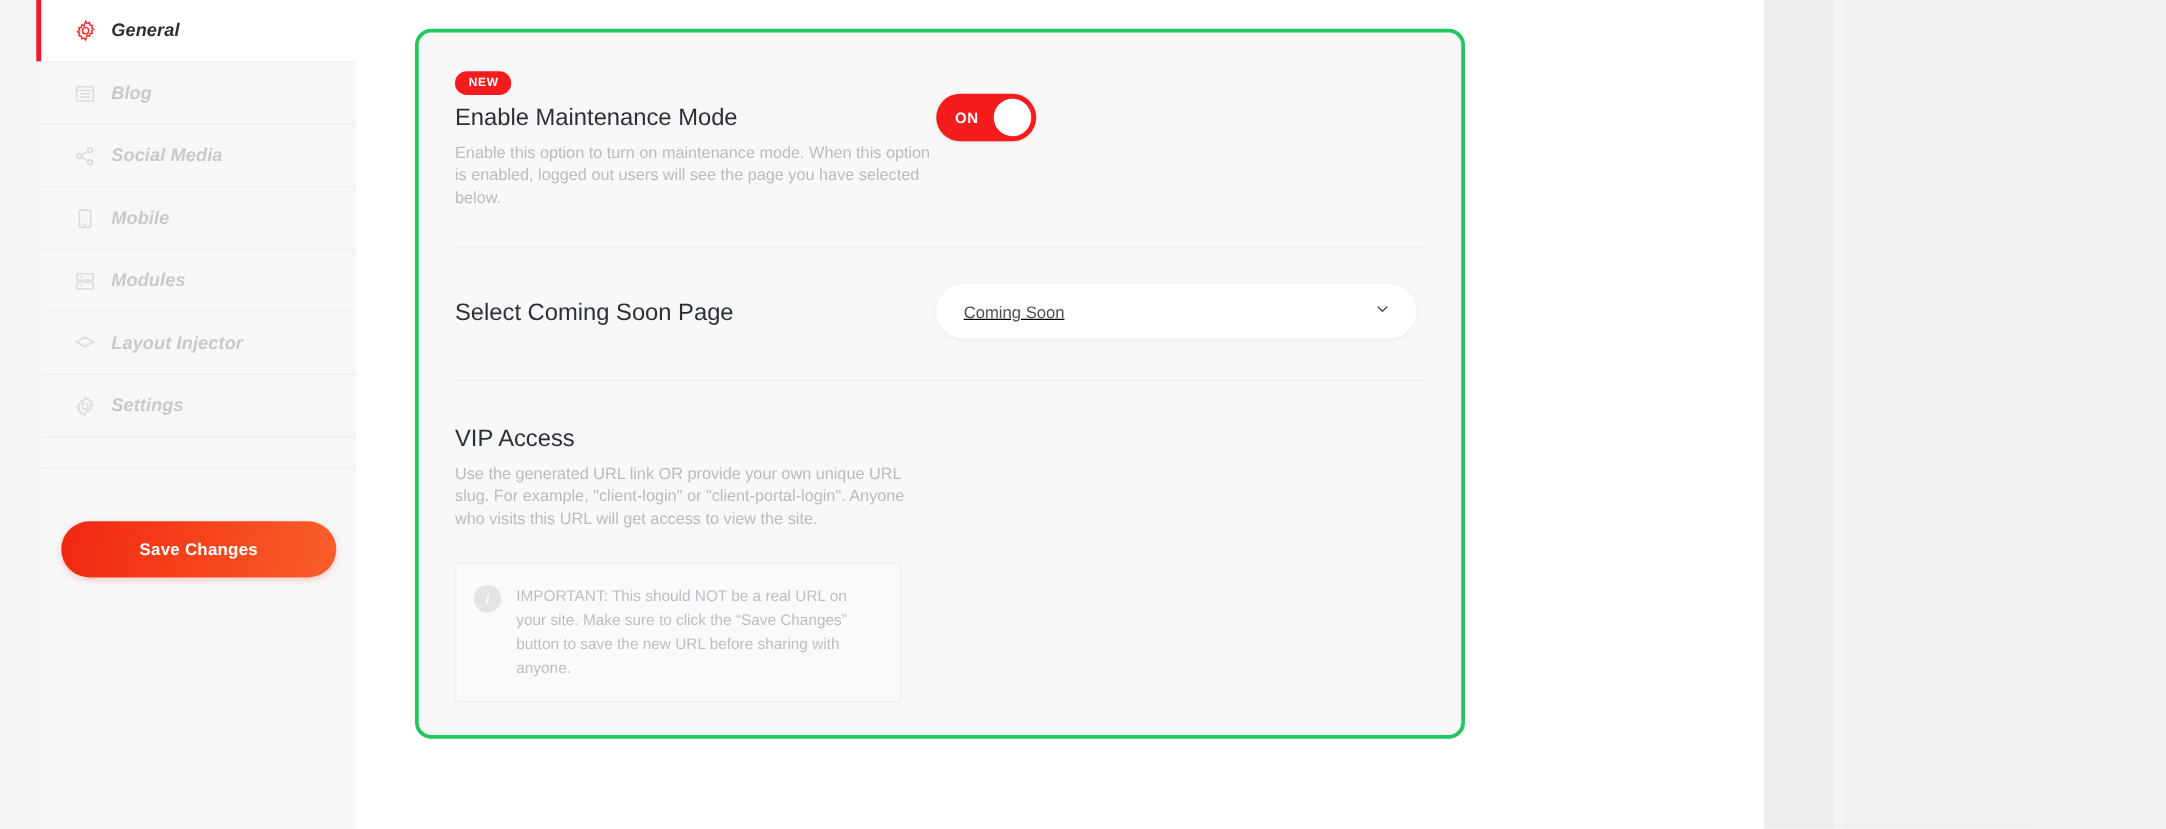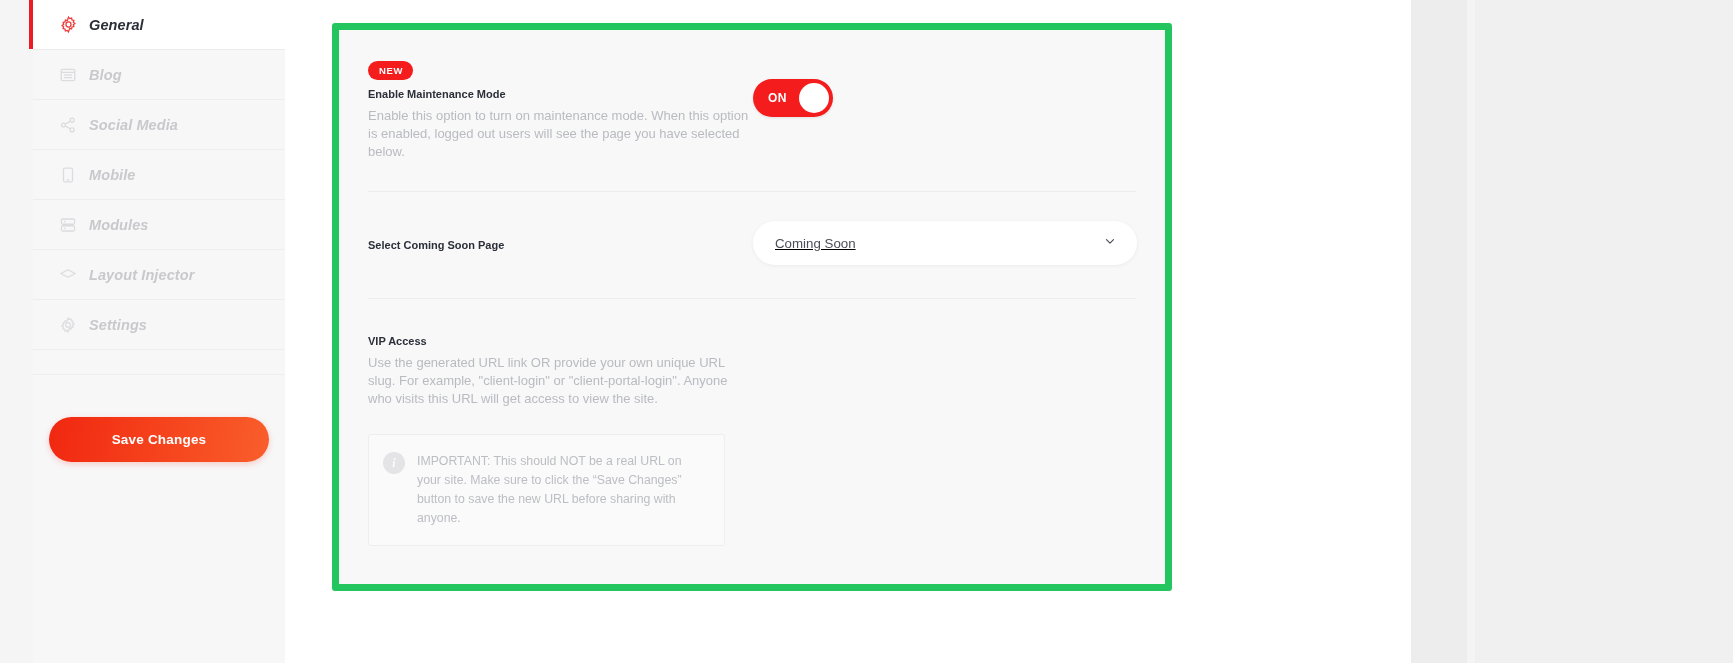--- a/index.html
+++ b/index.html
@@ -119,45 +119,45 @@
     position: absolute;
     left: 285px; top: 0;
     width: 1126px; height: 663px;
     background: #ffffff;
   }
   #settings-card {
     position: absolute;
     left: 47px; top: 23px;
     width: 840px; height: 568px;
     background: #f8f8f9;
-    border: 7px solid #22c55e;
-    border-radius: 3px;
+    border: 3px solid #22c55e;
+    border-radius: 13px;
     box-sizing: border-box;
   }
 
   .row {
     position: relative;
     display: flex;
     padding: 0 29px;
     box-sizing: border-box;
   }
   .row-left { width: 385px; flex: 0 0 auto; padding-top: 3px; }
   .row-right { flex: 1 1 auto; padding-left: 0; }
 
   .divider {
     height: 1px;
     background: #ececed;
     margin: 0 29px;
   }
 
   .field-title {
-    font-size: 11px;
+    font-size: 19px;
     color: #2b2f38;
     margin: 0 0 7px 0;
-    font-weight: bold;
+    font-weight: normal;
   }
   .field-desc {
     font-size: 13px;
     line-height: 18px;
     color: #b9bbc0;
     margin: 0;
   }
 
   .badge-new {
     display: inline-block;

